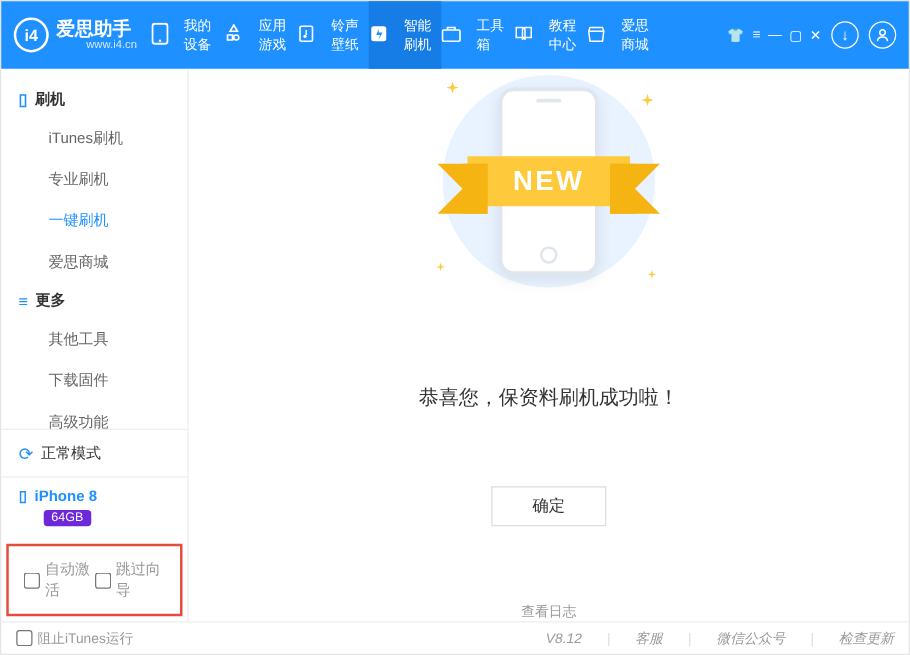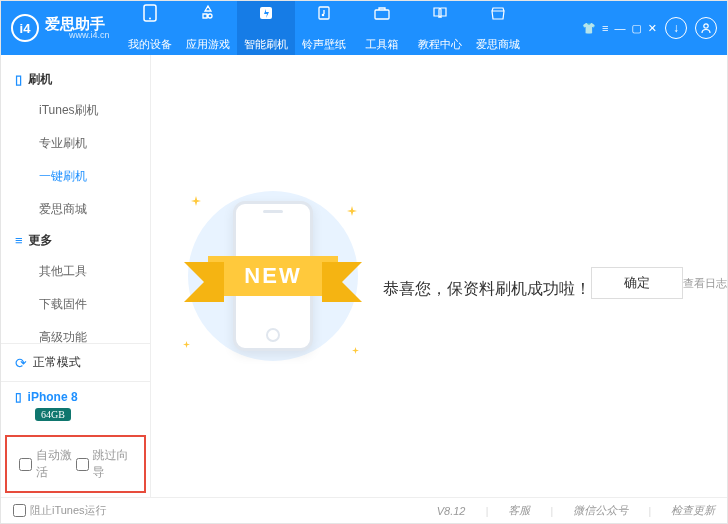--- a/index.html
+++ b/index.html
@@ -7,48 +7,48 @@
   .app { width: 728px; height: 524px; display: flex; flex-direction: column; border: 1px solid #e5e5e5; }
 
   
   .header { background: #1e90ff; color: #fff; height: 54px; display: flex; align-items: center; }
   .logo { display: flex; align-items: center; padding: 0 10px; min-width: 120px; }
   .logo-icon { width: 28px; height: 28px; border: 2px solid #fff; border-radius: 50%; display: flex; align-items: center; justify-content: center; font-weight: bold; font-size: 13px; }
   .logo-text { margin-left: 6px; line-height: 1; }
   .logo-title { font-size: 15px; font-weight: bold; }
   .logo-sub { font-size: 9px; opacity: 0.8; padding-left: 24px; }
   .navtabs { display: flex; height: 100%; }
-  .navtab { width: 58px; display: flex; flex-direction: column; align-items: center; justify-content: center; cursor: pointer; gap: 12px; }
+  .navtab { width: 58px; display: flex; flex-direction: row; align-items: center; justify-content: center; cursor: pointer; gap: 12px; }
   .navtab.active { background: #167ce6; }
   .navtab-icon { width: 18px; height: 18px; display: flex; align-items: center; justify-content: center; margin-bottom: 3px; }
   .navtab-label { font-size: 11px; }
   .header-right { margin-left: auto; display: flex; align-items: center; padding-right: 10px; gap: 8px; }
   .win-btns { display: flex; gap: 6px; font-size: 11px; }
   .win-btn { cursor: pointer; }
   .circle-btn { width: 22px; height: 22px; border: 1.5px solid #fff; border-radius: 50%; display: flex; align-items: center; justify-content: center; font-size: 12px; cursor: pointer; }
 
   
   .body { flex: 1; display: flex; overflow: hidden; }
   .sidebar { width: 150px; border-right: 1px solid #eee; display: flex; flex-direction: column; }
   .sb-scroll { flex: 1; overflow-y: auto; padding-top: 10px; }
   .sb-group { padding: 6px 14px; font-weight: bold; color: #333; display: flex; align-items: center; gap: 6px; }
   .sb-group .gicon { color: #1e90ff; font-size: 13px; }
   .sb-item { padding: 8px 14px 8px 38px; color: #666; cursor: pointer; }
   .sb-item.active { color: #1e90ff; }
   .sb-status { border-top: 1px solid #eee; padding: 10px 14px; display: flex; align-items: center; gap: 6px; }
   .status-dot { color: #1e90ff; font-size: 14px; }
   .sb-device { border-top: 1px solid #eee; padding: 8px 14px 10px; }
   .dev-row { display: flex; align-items: center; gap: 6px; color: #1e90ff; font-weight: bold; }
-  .dev-badge { display: inline-block; background: #0f766e; color: #fff; border-radius: 3px; padding: 1px 6px; font-size: 10px; margin-top: 4px; margin-left: 20px; font-family: Liberation Serif, serif; }
+  .dev-badge { display: inline-block; background: #6d28d9; color: #fff; border-radius: 3px; padding: 1px 6px; font-size: 10px; margin-top: 4px; margin-left: 20px; }
   .sb-checks { border-top: 1px solid #eee; padding: 10px 12px; display: flex; border: 2px solid #e74c3c; margin: 4px; }
   .chk { display: flex; align-items: center; gap: 4px; color: #999; cursor: pointer; }
   .chk input { margin: 0; }
 
   
-  .main { flex: 1; display: flex; flex-direction: row; align-items: center; justify-content: flex-end; position: relative; }
+  .main { flex: 1; display: flex; flex-direction: column; align-items: center; justify-content: space-between; position: relative; }
   .illus { width: 220px; height: 180px; position: relative; display: flex; align-items: center; justify-content: center; }
   .circle-bg { width: 170px; height: 170px; border-radius: 50%; background: #e8f3ff; position: absolute; }
   .phone { width: 80px; height: 150px; background: #fff; border: 3px solid #e0e6ee; border-radius: 12px; position: relative; z-index: 2; box-shadow: 0 4px 12px rgba(0,0,0,0.08); }
   .phone::before { content: ""; position: absolute; top: 6px; left: 50%; transform: translateX(-50%); width: 20px; height: 3px; background: #e0e6ee; border-radius: 2px; }
   .phone::after { content: ""; position: absolute; bottom: 6px; left: 50%; transform: translateX(-50%); width: 10px; height: 10px; border: 2px solid #e0e6ee; border-radius: 50%; }
   .ribbon { position: absolute; z-index: 3; left: 50%; top: 50%; transform: translate(-50%,-50%); }
   .ribbon-body { width: 130px; height: 40px; background: #ffc93c; display: flex; align-items: center; justify-content: center; font-weight: 900; font-size: 22px; color: #fff; letter-spacing: 2px; position: relative; }
   .ribbon-body::before, .ribbon-body::after { content: ""; position: absolute; top: 6px; width: 0; height: 0; border: 20px solid #f5b412; }
   .ribbon-body::before { left: -24px; border-left-color: transparent; }
   .ribbon-body::after { right: -24px; border-right-color: transparent; }
@@ -93,38 +93,38 @@
         <div class="navtab-label">我的设备</div>
       </div>
       <div class="navtab">
         <div class="navtab-icon">
           <svg width="16" height="16" viewBox="0 0 16 16">
               <path d="M8 1 L11 6 L5 6 Z M3 9h4v4H3z M12 11 a2 2 0 1 1-4 0 2 2 0 0 1 4 0" fill="none" stroke="#fff" stroke-width="1.3"></path>
             </svg>
         </div>
         <div class="navtab-label">应用游戏</div>
       </div>
-      <div class="navtab active">
-        <div class="navtab-icon">
-          <svg width="16" height="16" viewBox="0 0 16 16">
-              <rect x="2" y="2" width="12" height="12" rx="2" fill="#fff"></rect>
-              <path d="M8 4 L6 9h3l-1 4 3-6H8z" fill="#1e90ff"></path>
-            </svg>
-        </div>
-        <div class="navtab-label">智能刷机</div>
-      </div>
       <div class="navtab">
         <div class="navtab-icon">
           <svg width="16" height="16" viewBox="0 0 16 16">
               <rect x="3" y="2" width="10" height="12" rx="1" fill="none" stroke="#fff" stroke-width="1.3"></rect>
               <path d="M8 5v4" stroke="#fff" stroke-width="1.3"></path>
               <circle cx="7" cy="10" r="1.3" fill="#fff"></circle>
             </svg>
         </div>
         <div class="navtab-label">铃声壁纸</div>
+      </div>
+      <div class="navtab active">
+        <div class="navtab-icon">
+          <svg width="16" height="16" viewBox="0 0 16 16">
+              <rect x="2" y="2" width="12" height="12" rx="2" fill="#fff"></rect>
+              <path d="M8 4 L6 9h3l-1 4 3-6H8z" fill="#1e90ff"></path>
+            </svg>
+        </div>
+        <div class="navtab-label">智能刷机</div>
       </div>
       <div class="navtab">
         <div class="navtab-icon">
           <svg width="16" height="14" viewBox="0 0 16 14">
               <rect x="1" y="4" width="14" height="9" rx="1" fill="none" stroke="#fff" stroke-width="1.3"></rect>
               <path d="M5 4V2h6v2" fill="none" stroke="#fff" stroke-width="1.3"></path>
             </svg>
         </div>
         <div class="navtab-label">工具箱</div>
       </div>

